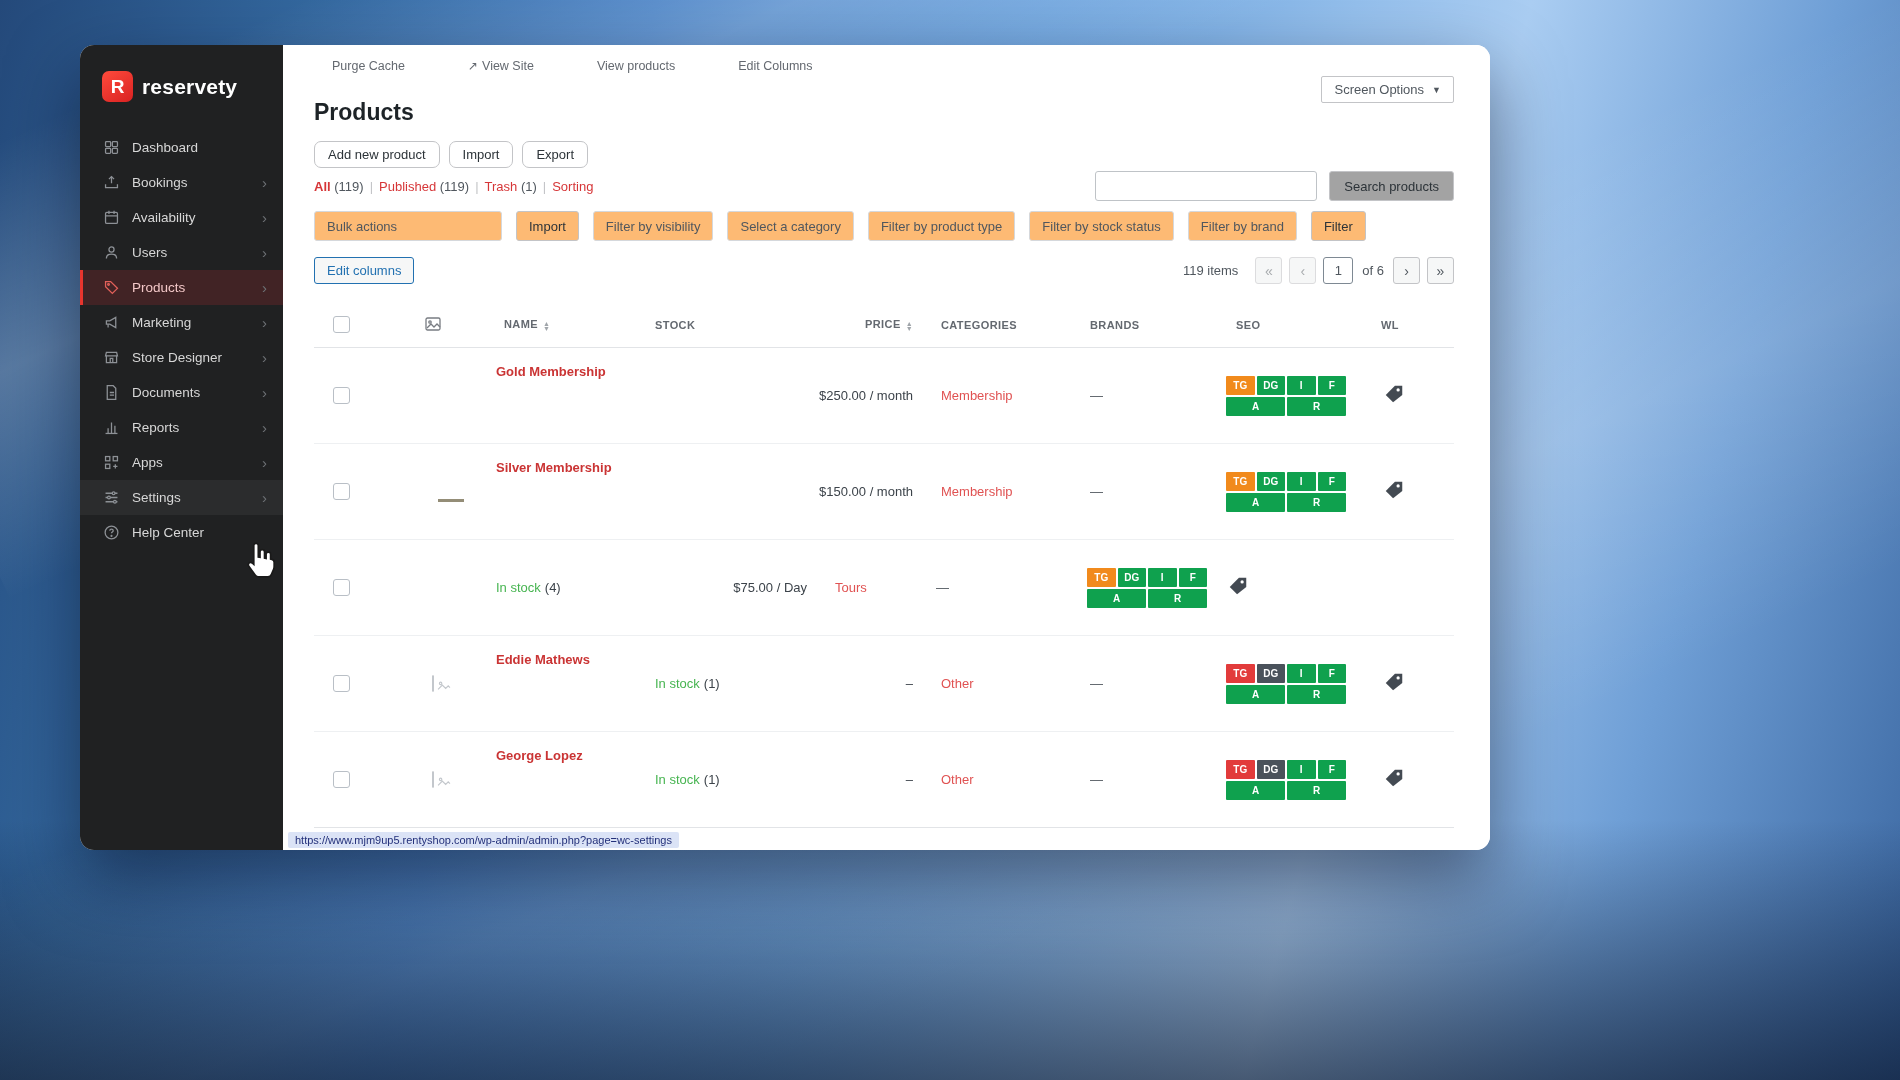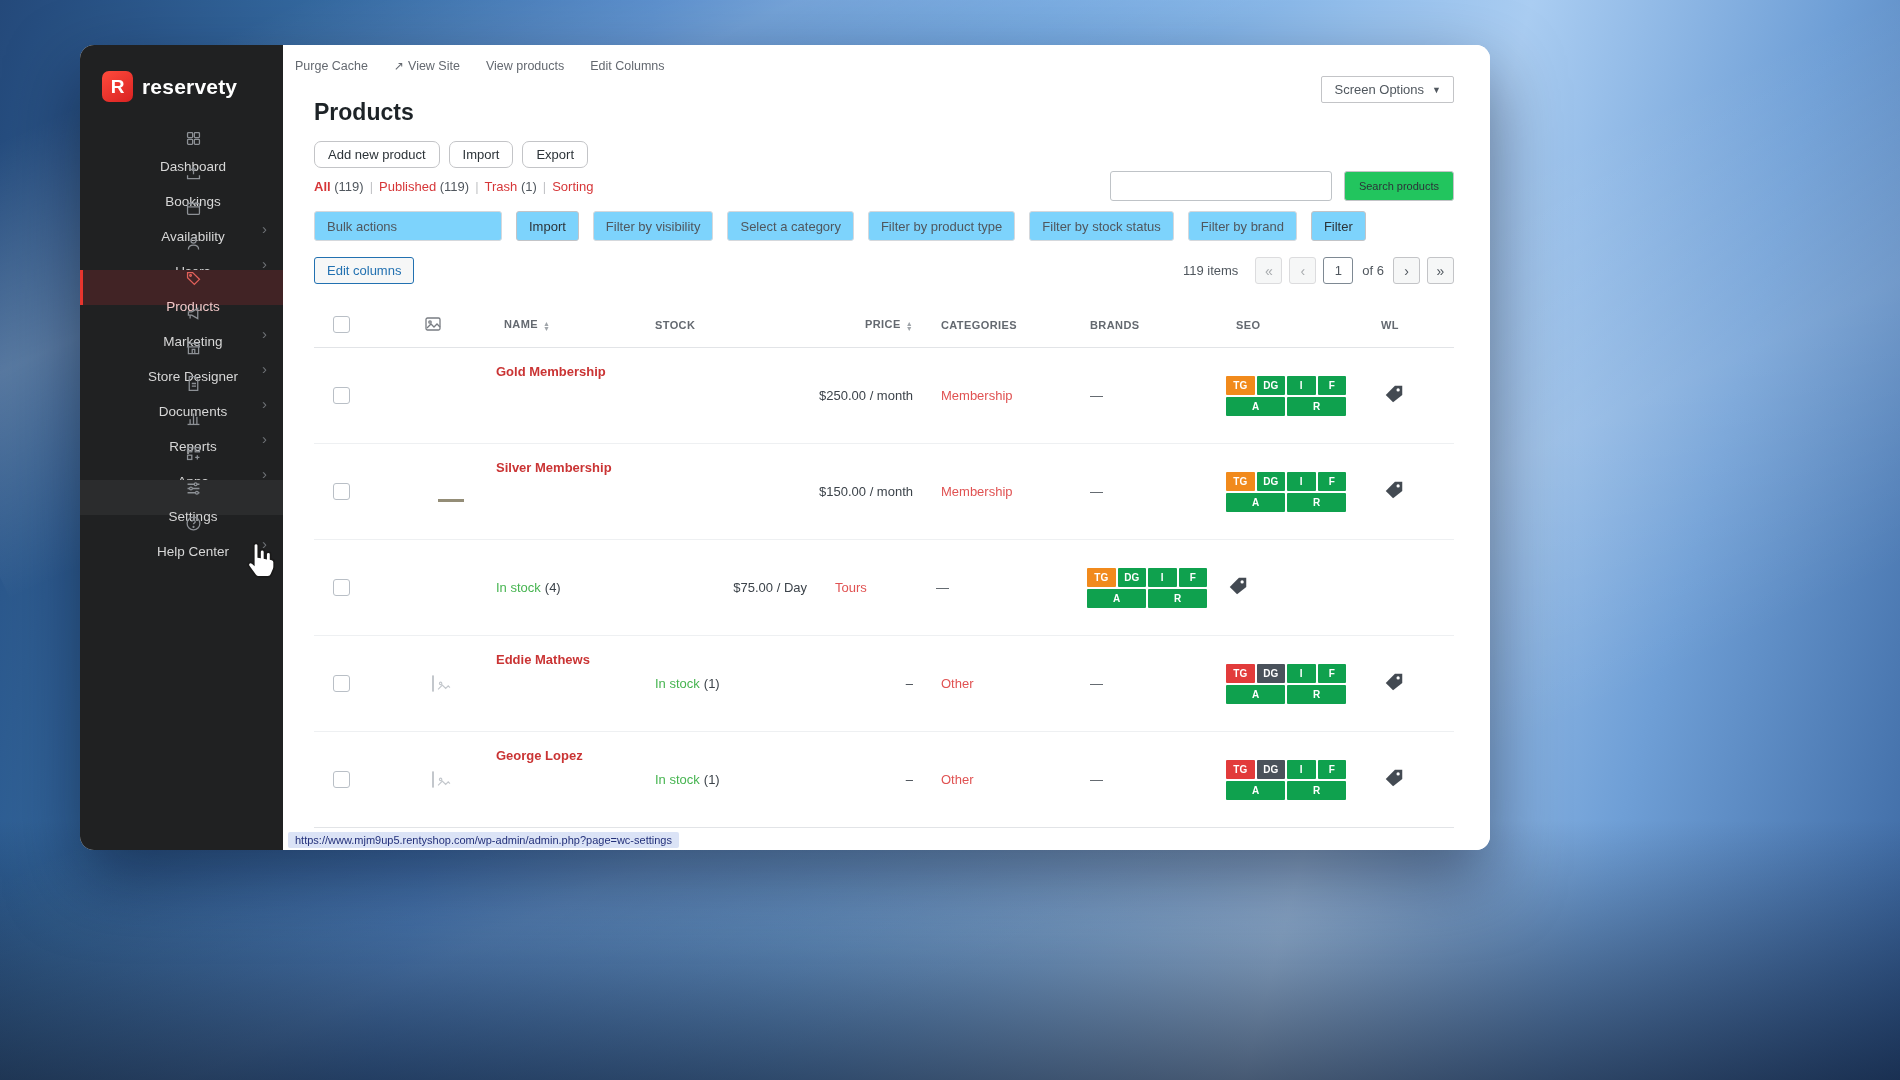--- a/index.html
+++ b/index.html
@@ -19,58 +19,58 @@
     border-radius:14px;box-shadow:0 30px 70px rgba(0,5,25,.5);display:flex;overflow:hidden;}
 
   
   .sidebar{width:203px;flex:0 0 203px;background:#202122;color:#d5d5d5;}
   .logo{display:flex;align-items:center;padding:26px 0 0 22px;}
   .logo-mark{width:31px;height:31px;border-radius:7px;background:linear-gradient(145deg,#ff4b3c,#d92222);
     color:#fff;font-weight:800;font-size:19px;display:flex;align-items:center;justify-content:center;}
   .logo-text{margin-left:9px;color:#fff;font-size:21px;font-weight:700;letter-spacing:.2px;}
   .menu{margin-top:28px;}
   .side-item{position:relative;height:35px;display:flex;align-items:center;gap:12px;
-    padding-left:23px;font-size:13.5px;color:#d7d7d7;cursor:pointer;flex-direction:column;}
+    padding-left:23px;font-size:13.5px;color:#d7d7d7;cursor:pointer;}
   .side-item svg{width:17px;height:17px;color:#8d9196;flex:0 0 17px;}
   .side-item .chev{margin-left:auto;margin-right:16px;color:#6e7276;font-size:15px;line-height:1;}
   .side-item[data-active="true"]{background:#412325;color:#f2c7c7;}
   .side-item[data-active="true"]::before{content:"";position:absolute;left:0;top:0;bottom:0;width:3px;background:#e8352e;}
   .side-item[data-active="true"] svg{color:#e2605a;}
   .side-item.hovered{background:#2b2c2d;}
 
   
   .main{flex:1;position:relative;color:#3c434a;font-size:13px;background:#fff;}
   .topbar{height:42px;display:flex;align-items:center;gap:26px;padding-left:12px;
     font-size:12.5px;color:#646970;}
-  .topbar .tlink{cursor:pointer;}
+  .topbar .tlink{cursor:pointer;margin-left:37px;}
   .topbar .arr{font-size:12px;margin-right:4px;color:#646970;}
   .screen-options{position:absolute;top:31px;right:36px;border:1px solid #c3c4c7;background:#fff;
     padding:5px 12px;font-size:13px;color:#50575e;border-radius:2px;cursor:pointer;display:flex;align-items:center;gap:8px;}
   .screen-options .caret{font-size:9px;color:#50575e;}
 
   .content{padding:0 36px 0 31px;}
   .page-title{font-size:23px;font-weight:600;color:#1d2327;margin-top:12px;}
 
   .btn-row{display:flex;gap:9px;margin-top:15px;}
   .btn{border:1px solid #c3c4c7;background:#fff;border-radius:7px;padding:5px 13px;
     font-size:13px;color:#2c3338;cursor:pointer;white-space:nowrap;}
 
   .views{margin-top:11px;font-size:13px;color:#646970;}
   .views .vlink{color:#d63638;cursor:pointer;}
   .views .current{font-weight:700;}
   .views .count{color:#50575e;}
   .views .sep{color:#c3c4c7;padding:0 6px;}
 
   .search-block{position:absolute;top:126px;right:36px;display:flex;gap:12px;align-items:center;}
   .search-input{width:222px;height:30px;border:1px solid #bfc3c7;border-radius:3px;font-size:13px;padding:0 8px;box-sizing:border-box;}
-  .search-btn{height:30px;border:1px solid #c3c4c7;background:#22c55e;border-radius:3px;
-    padding:0 14px;font-size:11px;color:#2c3338;cursor:pointer;}
+  .search-btn{height:30px;border:1px solid #c3c4c7;background:#a3a3a3;border-radius:3px;
+    padding:0 14px;font-size:13px;color:#2c3338;cursor:pointer;}
 
   .filter-row{display:flex;gap:14px;margin-top:17px;align-items:center;}
-  .fbox{height:30px;border:1px solid #d5d8dc;background:#7dd3fc;border-radius:3px;
+  .fbox{height:30px;border:1px solid #d5d8dc;background:#fdba74;border-radius:3px;
     display:flex;align-items:center;padding:0 12px;font-size:13px;color:#50575e;cursor:pointer;box-sizing:border-box;}
   .fbox.bulk{width:188px;}
   .fbox.btnlike{color:#2c3338;border-color:#c3c4c7;}
 
   .cols-pag-row{display:flex;justify-content:space-between;align-items:flex-end;margin-top:16px;}
   .edit-cols{border:1px solid #2271b1;background:#f6f7f7;color:#2271b1;border-radius:3px;
     padding:5px 12px;font-size:13px;cursor:pointer;align-self:flex-start;}
   .pagination{display:flex;align-items:center;gap:7px;font-size:13px;color:#50575e;}
   .pg-items{margin-right:10px;}
   .pg-btn{width:27px;height:27px;border:1px solid #c3c4c7;background:#f6f7f7;border-radius:3px;

